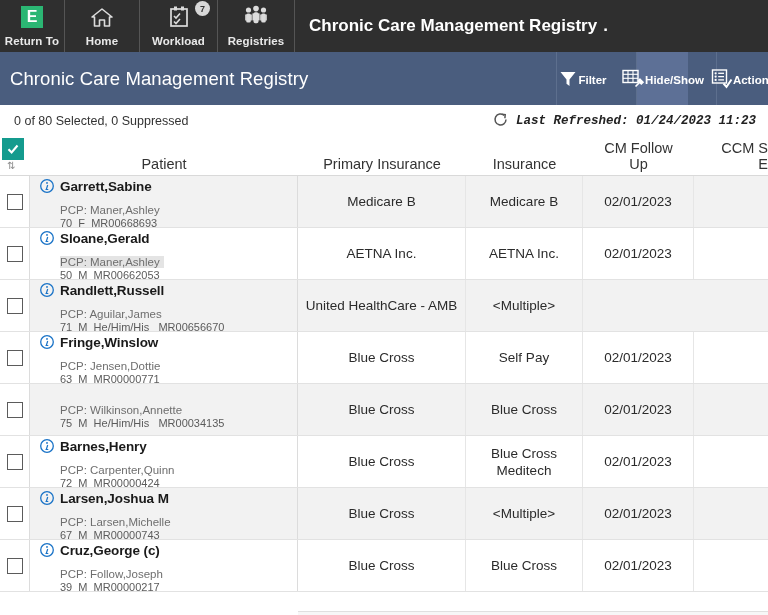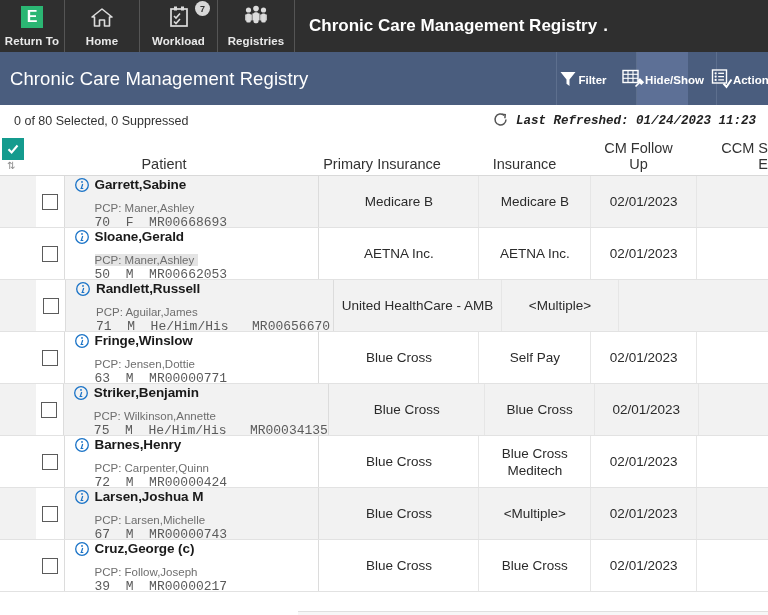--- a/index.html
+++ b/index.html
@@ -199,21 +199,20 @@
   .col-ins       { width: 117px; }
   .col-cmfu      { width: 111px; }
   .col-ccm       { width: 74px; }
 
   .rows { background: #fff; }
   .row {
     display: flex;
     align-items: stretch;
     height: 52px;
     border-bottom: 1px solid #e2e2e2;
-    padding-left: 36px;
   }
   .row.alt { background: #f2f2f2; }
   .row.plain { background: #ffffff; }
 
   .cell-check {
     width: 30px;
     display: flex;
     align-items: center;
     justify-content: center;
     background: #ffffff;
@@ -249,26 +248,25 @@
   }
   .pt-pcp {
     font-size: 11.5px;
     color: #6e6e6e;
     margin-left: 20px;
     margin-top: 10px;
     align-self: flex-start;
   }
   .pt-pcp.hl { background: #e4e4e4; padding-right: 4px;}
   .pt-meta {
-    font-size: 13px;
+    font-size: 11px;
     color: #5b5b5b;
     margin-left: 20px;
     margin-top: 1px;
     white-space: pre;
-    font-family: Liberation Mono, monospace;
   }
   .cell-txt {
     display: flex;
     align-items: center;
     justify-content: center;
     text-align: center;
     font-size: 13.5px;
     color: #2b2b2b;
     line-height: 17px;
     padding: 0 6px;
@@ -523,30 +521,20 @@
       <div class="cell-txt col-ins">Self Pay</div>
       <div class="cell-txt col-cmfu">02/01/2023</div>
       <div class="cell-txt col-ccm nb"></div>
     </div>
 
     <div class="row alt">
       <div class="cell-check">
         <span class="cbox"></span>
       </div>
       <div class="cell-patient">
-        <div class="pt-name-line">
-          <span class="info-ico">
-            <svg width="14" height="14" viewBox="0 0 14 14">
-                <circle cx="7" cy="7" r="6.3" fill="none" stroke="#1a73c7" stroke-width="1.3"></circle>
-                <circle cx="7" cy="3.9" r="0.95" fill="#1a73c7"></circle>
-                <path d="M7.7 6 L6.3 10.5 M5.5 10.5 H8.3" stroke="#1a73c7" stroke-width="1.2" fill="none"></path>
-              </svg>
-          </span>
-          <span class="pt-name">Striker,Benjamin</span>
-        </div>
         <span class="pt-pcp">PCP: Wilkinson,Annette</span>
         <span class="pt-meta">75  M  He/Him/His   MR00034135</span>
       </div>
       <div class="cell-txt col-pri-ins">Blue Cross</div>
       <div class="cell-txt col-ins">Blue Cross</div>
       <div class="cell-txt col-cmfu">02/01/2023</div>
       <div class="cell-txt col-ccm nb"></div>
     </div>
 
     <div class="row plain">

